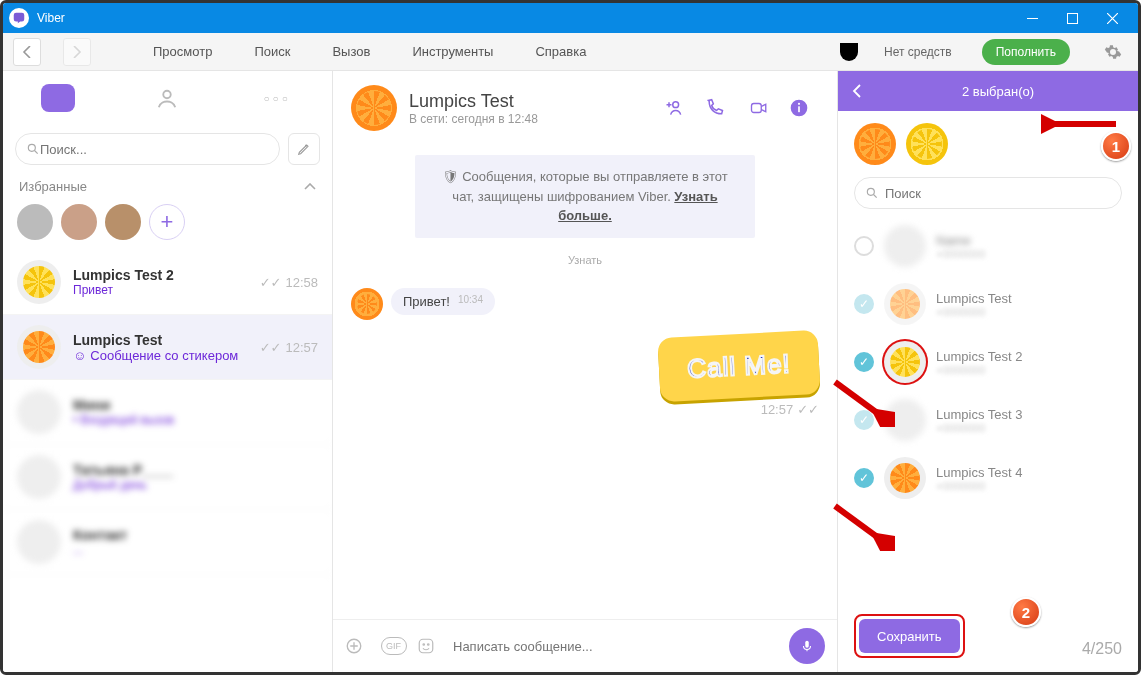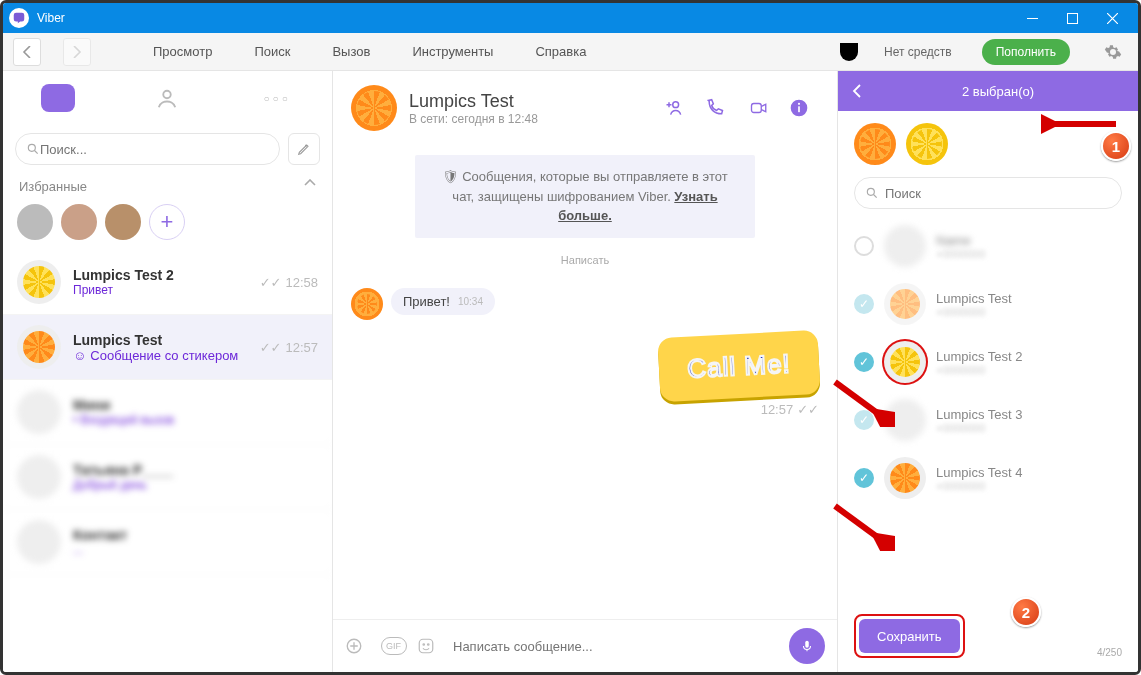--- a/index.html
+++ b/index.html
@@ -22,21 +22,21 @@
 .left{width:330px;border-right:1px solid #e5e5e5;display:flex;flex-direction:column;background:#fff}
 .lefttabs{height:54px;display:flex;align-items:center;justify-content:space-around}
 .lefttab{width:50px;height:50px;display:flex;align-items:center;justify-content:center;color:#bbb;cursor:pointer}
 .lefttab.active{color:#8e6ae3}
 .chatbubble{width:34px;height:28px;background:#8e6ae3;border-radius:8px;position:relative}
 .chatbubble:after{content:"";position:absolute;bottom:-6px;left:10px;border:6px solid transparent;border-top-color:#8e6ae3}
 .searchrow{display:flex;align-items:center;padding:8px 12px;gap:8px}
 .search{flex:1;border:1px solid #e5e5e5;border-radius:16px;height:32px;display:flex;align-items:center;padding:0 10px;color:#999}
 .search input{border:none;outline:none;flex:1;background:none;color:#888}
 .editbtn{width:32px;height:32px;border:1px solid #e5e5e5;border-radius:6px;display:flex;align-items:center;justify-content:center;color:#999;cursor:pointer}
-.favrow{display:flex;align-items:flex-start;padding:6px 16px;color:#888;font-size:12px}
+.favrow{display:flex;align-items:center;padding:6px 16px;color:#888;font-size:12px}
 .favrow .chev{margin-left:auto}
 .favavs{display:flex;gap:8px;padding:4px 14px 10px}
 .favav{width:36px;height:36px;border-radius:50%;background:#ddd;filter:blur(0.5px)}
 .addfav{width:36px;height:36px;border-radius:50%;border:1px solid #d9d0f4;color:#8e6ae3;display:flex;align-items:center;justify-content:center;font-size:22px;cursor:pointer}
 .chatlist{flex:1;overflow:hidden}
 .chat{display:flex;align-items:center;padding:10px 14px;cursor:pointer;border-bottom:1px solid #f4f4f4}
 .chat.active{background:#f1f1fa}
 .chat.blur{filter:blur(3px)}
 .chat .av{width:44px;height:44px;border-radius:50%;margin-right:12px;background:#eee;flex:none}
 .chat .txt{flex:1;min-width:0}
@@ -55,21 +55,21 @@
 .midhdr .title{flex:1}
 .midhdr .title .nm{font-size:18px;color:#444}
 .midhdr .title .st{font-size:12px;color:#999}
 .midhdr .act{color:#8e6ae3;cursor:pointer;width:30px;text-align:center}
 .infobox{margin:10px auto;max-width:340px;background:#f1f1fa;border-radius:2px;padding:12px 16px;color:#777;font-size:12px;text-align:center;line-height:1.5}
 .infobox a{color:#555;font-weight:600;text-decoration:underline}
 .daylabel{text-align:center;color:#aaa;font-size:11px;margin:6px 0}
 .msgs{flex:1;padding:8px 18px;overflow:auto}
 .msg{display:flex;align-items:flex-start;gap:8px;margin:8px 0}
 .msg .av{width:32px;height:32px;border-radius:50%}
-.msg .bubble{background:#f1f1fa;border-radius:18px;padding:6px 12px;color:#444;font-size:13px;display:flex;align-items:center;gap:8px}
+.msg .bubble{background:#f1f1fa;border-radius:18px;padding:6px 12px;color:#444;font-size:13px;display:flex;align-items:flex-start;gap:8px}
 .msg .bubble .tm{font-size:10px;color:#bbb}
 .sticker{display:flex;flex-direction:column;align-items:flex-end;margin:14px 0}
 .callme{width:160px;height:64px;background:#ffd54a;border-radius:14px;display:flex;align-items:center;justify-content:center;font-family:Impact,"Arial Black",sans-serif;font-size:26px;color:#2536c0;-webkit-text-stroke:2px #f5f5f5;letter-spacing:1px;transform:rotate(-3deg);box-shadow:0 3px 0 #c7a300}
 .sticker .meta{color:#bbb;font-size:11px;margin-top:4px;display:flex;gap:4px}
 .composer{border-top:1px solid #eee;display:flex;align-items:center;padding:8px 12px;gap:10px}
 .composer .ic{color:#bbb;cursor:pointer;width:26px;text-align:left}
 .composer input{flex:1;border:none;outline:none;font-size:13px;color:#888}
 .micbtn{width:36px;height:36px;border-radius:50%;background:#8e6ae3;display:flex;align-items:center;justify-content:center;cursor:pointer}
 
 .right{width:300px;display:flex;flex-direction:column;background:#fff;position:relative}
@@ -86,21 +86,21 @@
 .ritem .chk.on{background:#61c4d9;border-color:#61c4d9}
 .ritem .chk.ghost{background:#c4e7ef;border-color:#c4e7ef}
 .ritem .av{width:42px;height:42px;border-radius:50%;background:#eee;flex:none}
 .ritem .av.blur{filter:blur(3px)}
 .ritem .txt .nm{color:#888;font-size:13px}
 .ritem .txt .sub{color:#ccc;font-size:11px;filter:blur(2px)}
 .ritem.blurtxt .nm{filter:blur(3px)}
 .rfoot{display:flex;align-items:flex-end;padding:10px 16px 14px;gap:10px}
 .savebtn{background:#8e6ae3;color:#fff;border:none;border-radius:6px;height:34px;padding:0 18px;cursor:pointer;font-size:13px}
 .saveframe{border:2px solid #d11;border-radius:8px;padding:3px}
-.cnt{color:#aaa;font-size:10px;margin-left:auto}
+.cnt{color:#aaa;font-size:16px;margin-left:auto}
 
 .badge{position:absolute;width:30px;height:30px;border-radius:50%;background:radial-gradient(circle at 35% 30%,#ff7a45,#d63a12);border:2px solid #fff;display:flex;align-items:center;justify-content:center;color:#fff;font-weight:700;font-size:15px;box-shadow:0 1px 2px rgba(0,0,0,.4);z-index:50}
 .arrow{position:absolute;z-index:40;pointer-events:none}
 svg{display:block}
 </style>
 </head>
 <body>
 
 <div class="titlebar">
   <div class="logo">
@@ -279,21 +279,21 @@
             <circle cx="12" cy="7" r="1.3" fill="#fff"></circle>
           </svg>
         </div>
     </div>
 
     <div class="infobox">
       <span>🛡</span>
       <span>Сообщения, которые вы отправляете в этот чат, защищены шифрованием Viber.</span>
       <a>Узнать больше.</a>
     </div>
-    <div class="daylabel">Написать</div>
+    <div class="daylabel">Узнать</div>
 
     <div class="msgs">
       <div class="msg">
         <div class="av orange-av"></div>
         <div class="bubble">
             <span>Привет!</span>
             <span class="tm">10:34</span>
           </div>
       </div>
       <div class="sticker">

